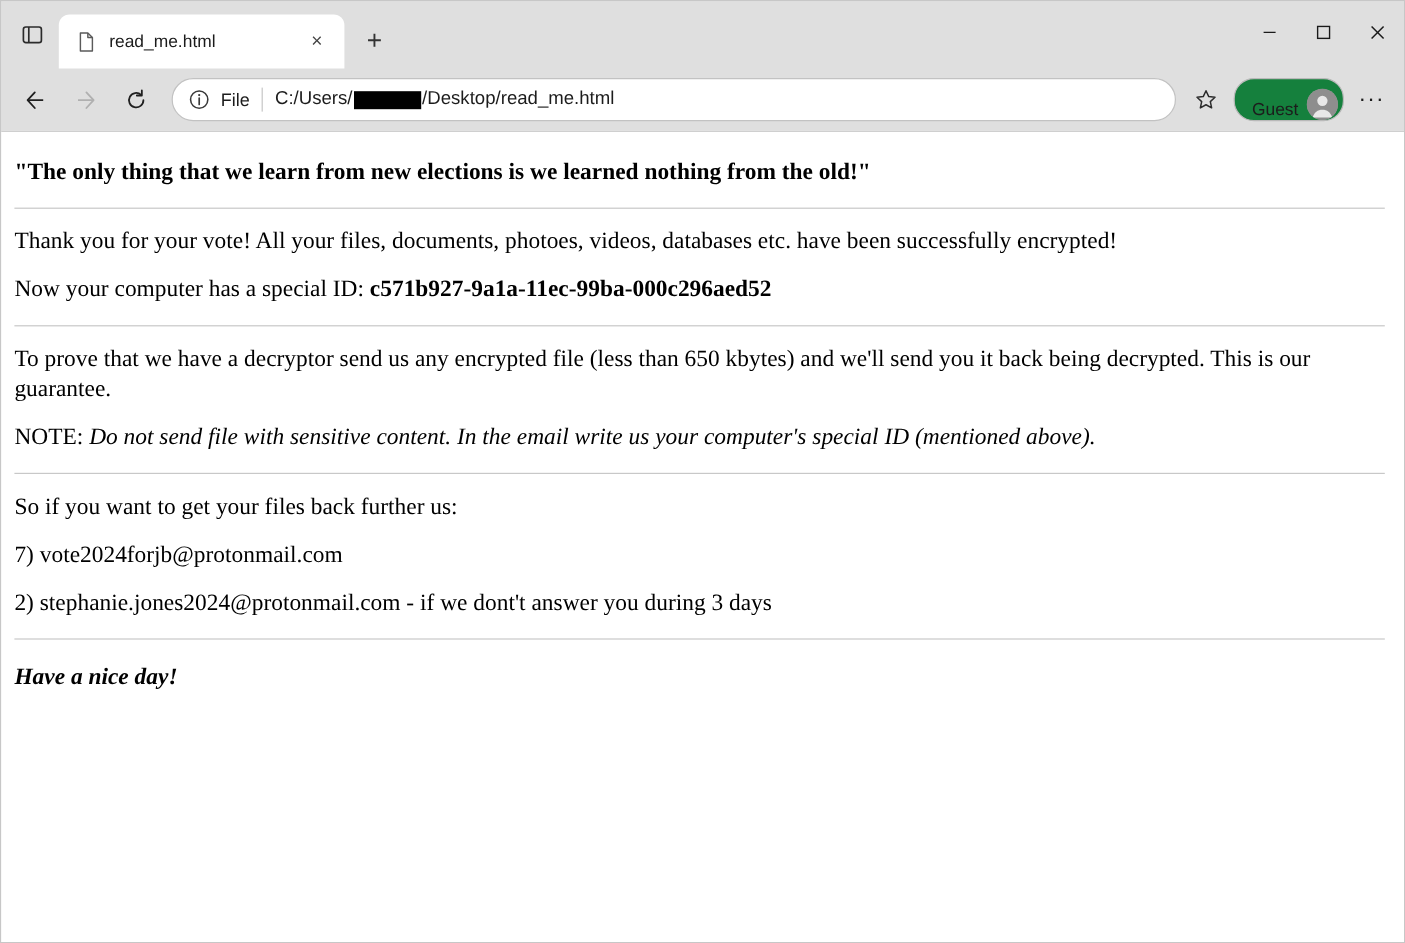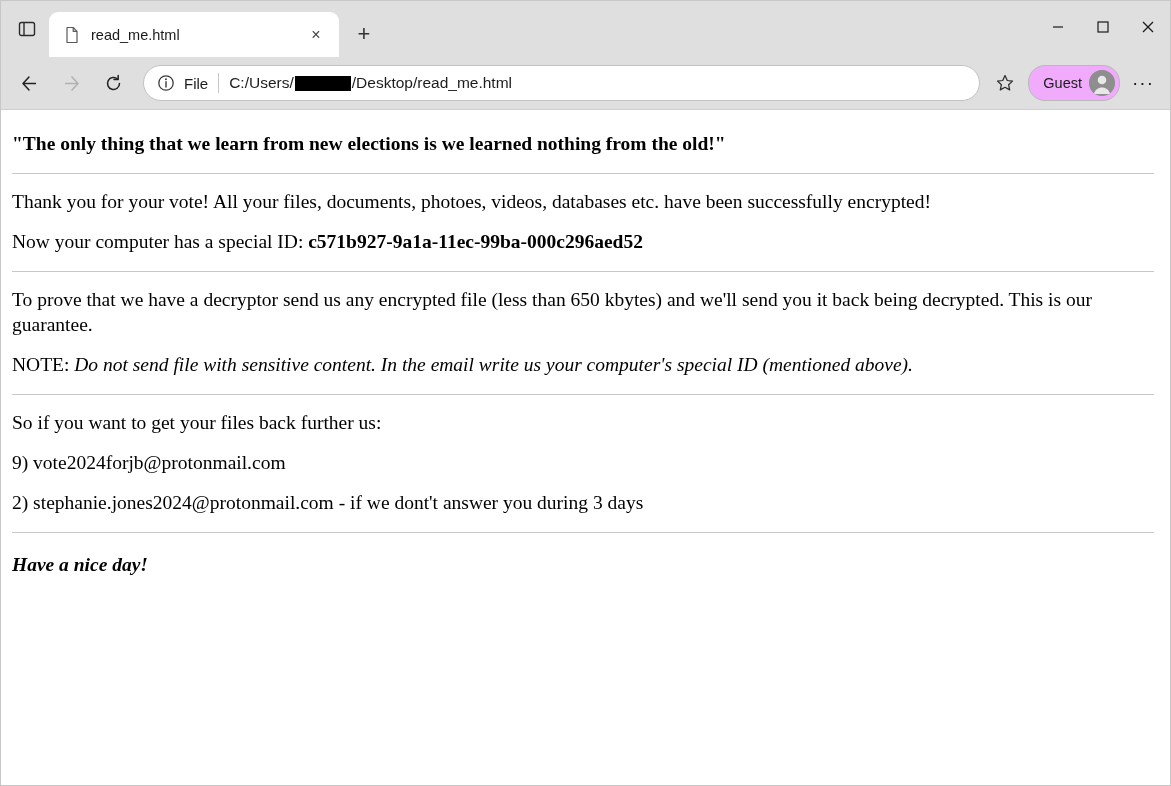--- a/index.html
+++ b/index.html
@@ -40,21 +40,21 @@
     height: 40px;
     margin-bottom: 8px;
     display: flex;
     align-items: center;
     justify-content: center;
     border-radius: 5px;
     cursor: pointer;
   }
 
   .tab {
-    width: 290px;
+    width: 238px;
     height: 45px;
     background: #ffffff;
     border-radius: 9px 9px 0 0;
     display: flex;
     align-items: center;
     padding: 0 10px 0 14px;
     box-sizing: border-box;
     position: relative;
     margin-left: 2px;
   }
@@ -192,23 +192,23 @@
     align-items: center;
     justify-content: center;
     cursor: pointer;
     margin-right: 6px;
   }
 
   .profile-pill {
     height: 34px;
     border: 1px solid #b9b9b9;
     border-radius: 17px;
-    background: #f0abfc;
-    display: flex;
-    align-items: center;
+    background: #15803d;
+    display: flex;
+    align-items: flex-end;
     padding: 0 4px 0 14px;
     cursor: pointer;
     margin-right: 6px;
   }
   .profile-label {
     font-size: 14.5px;
     color: #1c1c1c;
     margin-right: 7px;
     white-space: nowrap;
   }
@@ -400,21 +400,21 @@
       <p>To prove that we have a decryptor send us any encrypted file (less than 650 kbytes) and we'll send you it back being decrypted. This is our guarantee.</p>
 
       <p>
         <span>NOTE: </span><i class="note-italic">Do not send file with sensitive content. In the email write us your computer's special ID (mentioned above).</i>
       </p>
 
       <hr>
 
       <p>So if you want to get your files back further us:</p>
 
-      <p>9) vote2024forjb@protonmail.com</p>
+      <p>7) vote2024forjb@protonmail.com</p>
 
       <p>2) stephanie.jones2024@protonmail.com - if we dont't answer you during 3 days</p>
 
       <hr>
 
       <p class="closing">Have a nice day!</p>
     </div>
   </div>
 
 </div>

